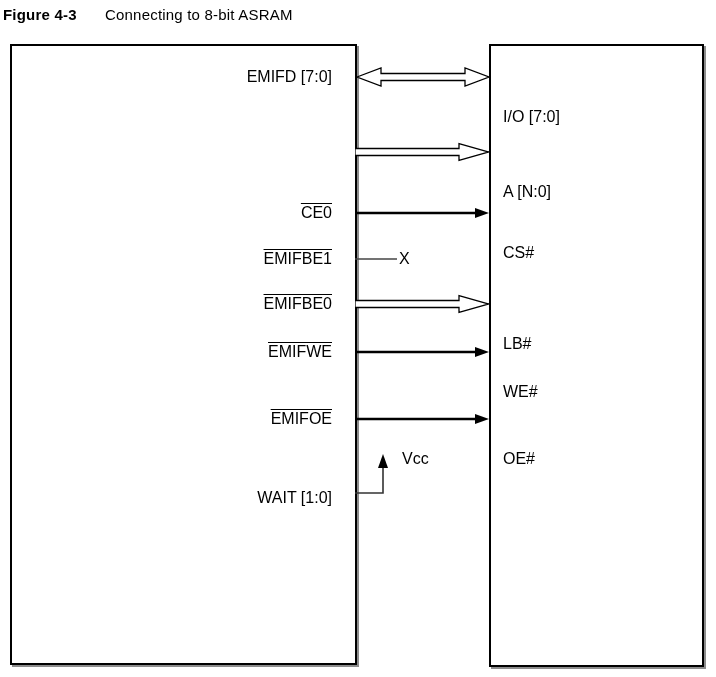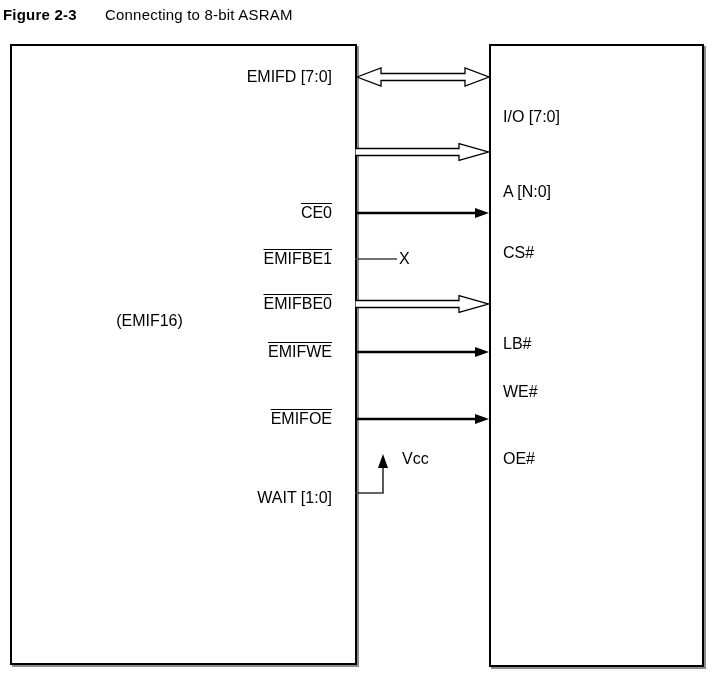--- a/index.html
+++ b/index.html
@@ -23,26 +23,25 @@
   }
   .emif-name div{height:36px;line-height:36px;}
   #x-label{position:absolute;left:399px;top:249px;font-size:16px;height:20px;line-height:20px;}
   #vcc-label{position:absolute;left:402px;top:449px;font-size:16px;height:20px;line-height:20px;}
 </style>
 </head>
 <body>
 
 <div id="stage">
 
-  <span class="fig-label">Figure 2-3</span>
+  <span class="fig-label">Figure 4-3</span>
   <span class="fig-title">Connecting to 8-bit ASRAM</span>
 
   <div class="box" id="left-box">
     <div class="emif-name">
-      <div>(EMIF16)</div>
     </div>
   </div>
 
   <div class="box" id="right-box">
     
   </div>
 
   <div class="lbl lbl-left" style="top:67px">EMIFD [7:0]</div>
   <svg class="conn" style="top:64px" width="136" height="26" viewBox="0 0 136 26">
     <polygon points="2,13 26,4 26,9.5 110,9.5 110,4 134,13 110,22 110,16.5 26,16.5 26,22" fill="#fff" stroke="#000" stroke-width="1.3"></polygon>

